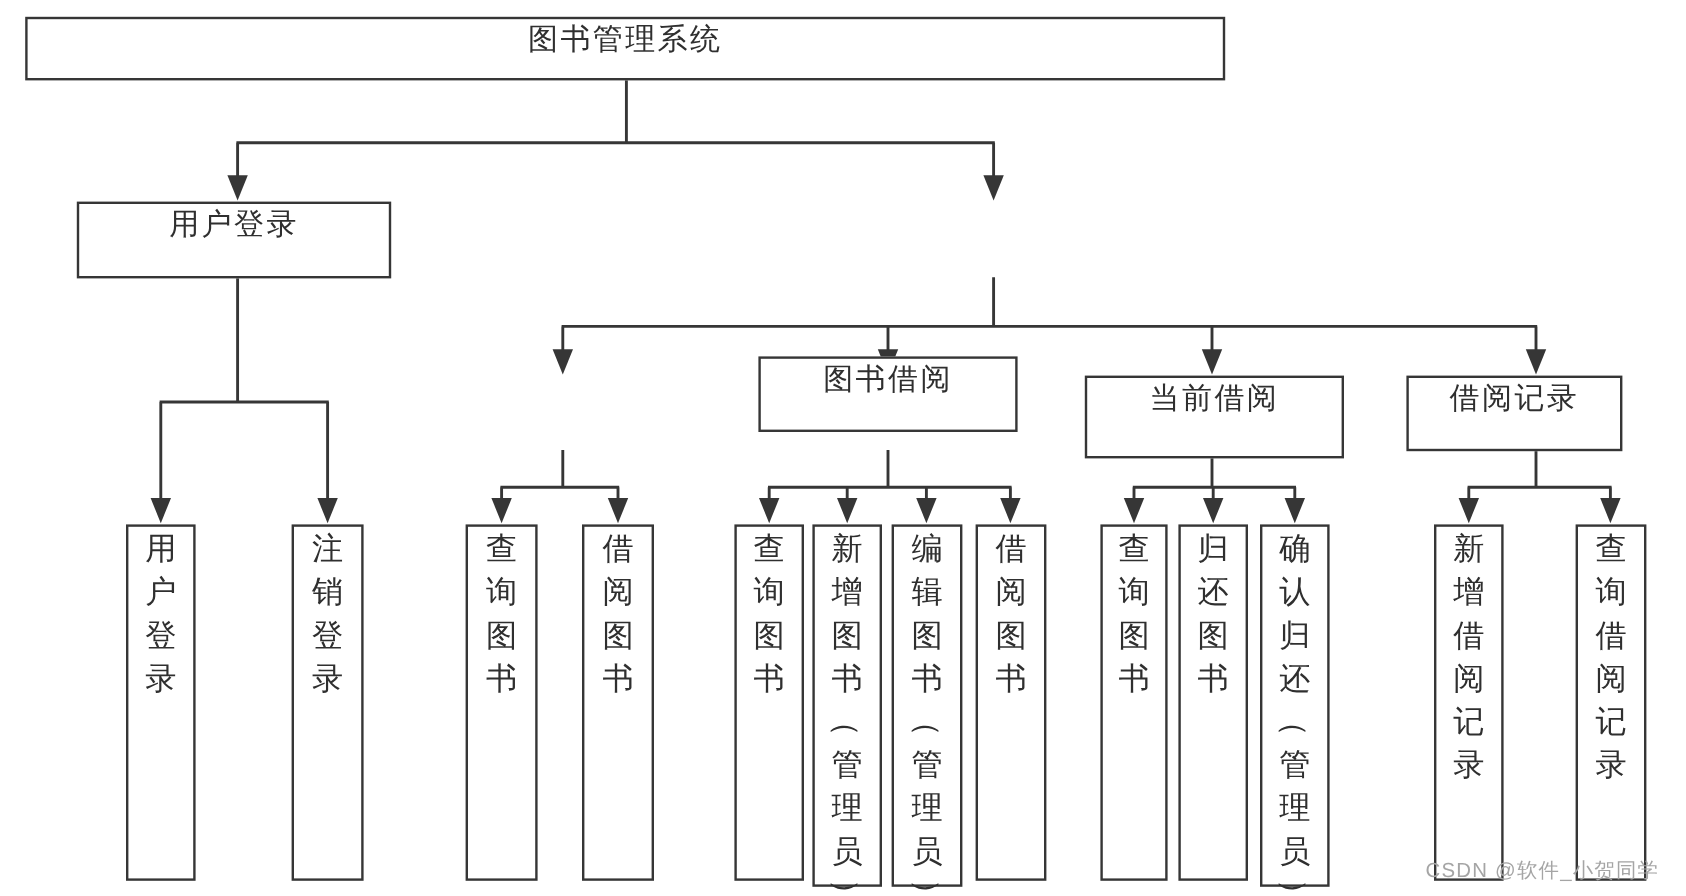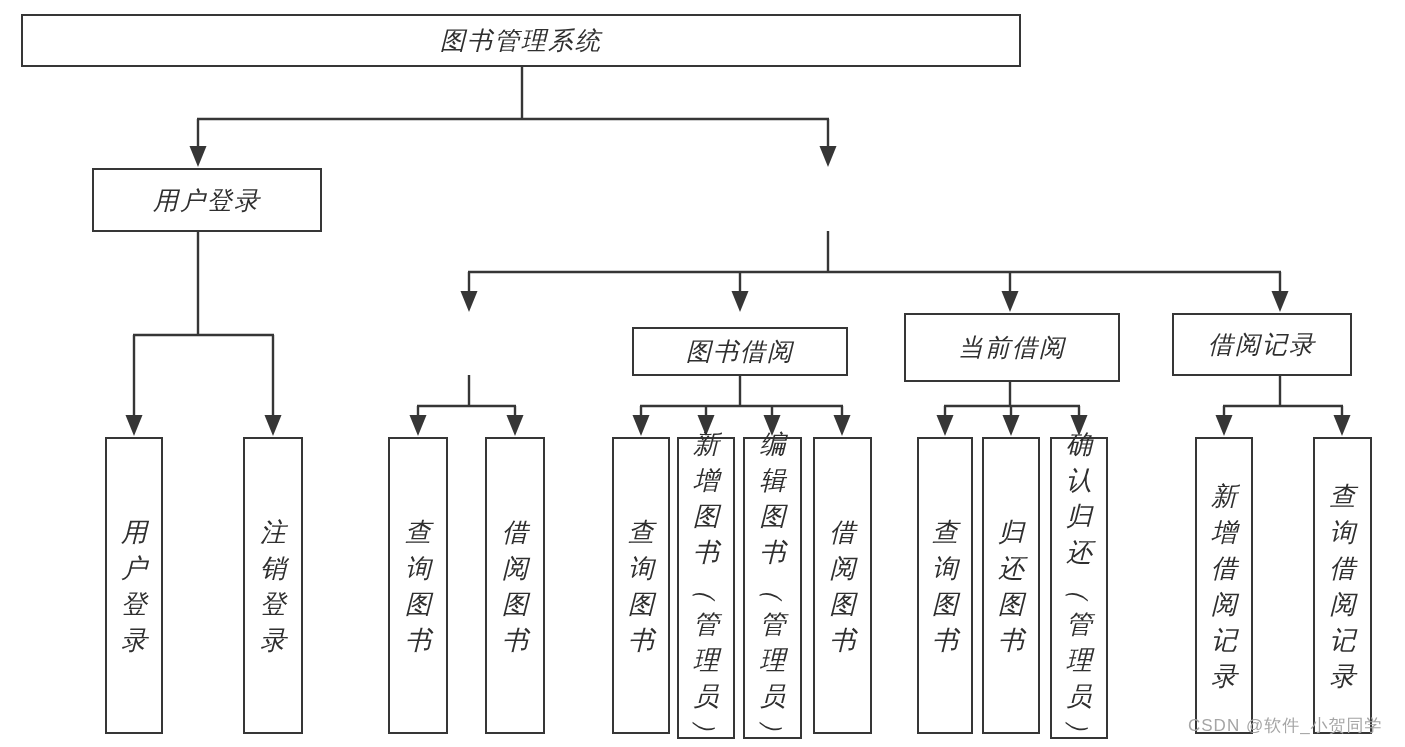--- a/index.html
+++ b/index.html
@@ -6,21 +6,21 @@
   .canvas{
     position:relative;width:1405px;height:747px;background:var(--bg,#fff);
     font-family:"Liberation Sans","DejaVu Sans",sans-serif;overflow:hidden;
   }
   .wires{position:absolute;left:0;top:0;width:1405px;height:747px;}
   .cn{stroke:var(--line,#363636);stroke-width:2.4;fill:none;}
   .ah{fill:var(--line,#363636);stroke:none;}
   .node{
     position:absolute;box-sizing:border-box;background:#fff;
     border:2.5px solid var(--line,#363636);color:var(--text,#2f2f2f);
-    display:flex;align-items:center;justify-content:center;font-style:italic;
+    display:flex;align-items:flex-start;justify-content:center;
   }
   .head{font-size:25px;letter-spacing:2px;white-space:nowrap;}
   .leaf{top:437px;height:297px;}
   .leaf.tall{height:302px;}
   .vlabel{display:flex;flex-direction:column;align-items:center;font-size:26px;color:var(--text,#2f2f2f);}
   .vchar{display:block;height:36px;line-height:36px;text-align:center;}
   .vchar.rot{transform:rotate(90deg);}
   .watermark{
     position:absolute;left:1188px;top:714px;font-size:17px;letter-spacing:1px;
     color:var(--watermark,#a5a5a5);white-space:nowrap;
@@ -71,25 +71,25 @@
       <path class="cn" d="M1280 375 V406 M1223 406 H1343 M1224 406 V418 M1342 406 V418"></path>
       <path class="ah" d="M1215.5 415 L1232.5 415 L1224 436 Z"></path>
       <path class="ah" d="M1333.5 415 L1350.5 415 L1342 436 Z"></path>
     </g>
   </svg>
 
   <div class="node head" style="left:21px;top:14px;width:1000px;height:53px">
     <span>图书管理系统</span>
   </div>
 
-  <div class="node head" style="left:92px;top:168px;width:230px;height:64px">
+  <div class="node head" style="left:64px;top:168px;width:262px;height:64px">
     <span>用户登录</span>
   </div>
 
-  <div class="node head" style="left:632px;top:327px;width:216px;height:49px">
+  <div class="node head" style="left:632px;top:297px;width:216px;height:63px">
     <span>图书借阅</span>
   </div>
   <div class="node head" style="left:904px;top:313px;width:216px;height:69px">
     <span>当前借阅</span>
   </div>
   <div class="node head" style="left:1172px;top:313px;width:180px;height:63px">
     <span>借阅记录</span>
   </div>
 
   <div class="node leaf" style="left:105px;width:58px">

